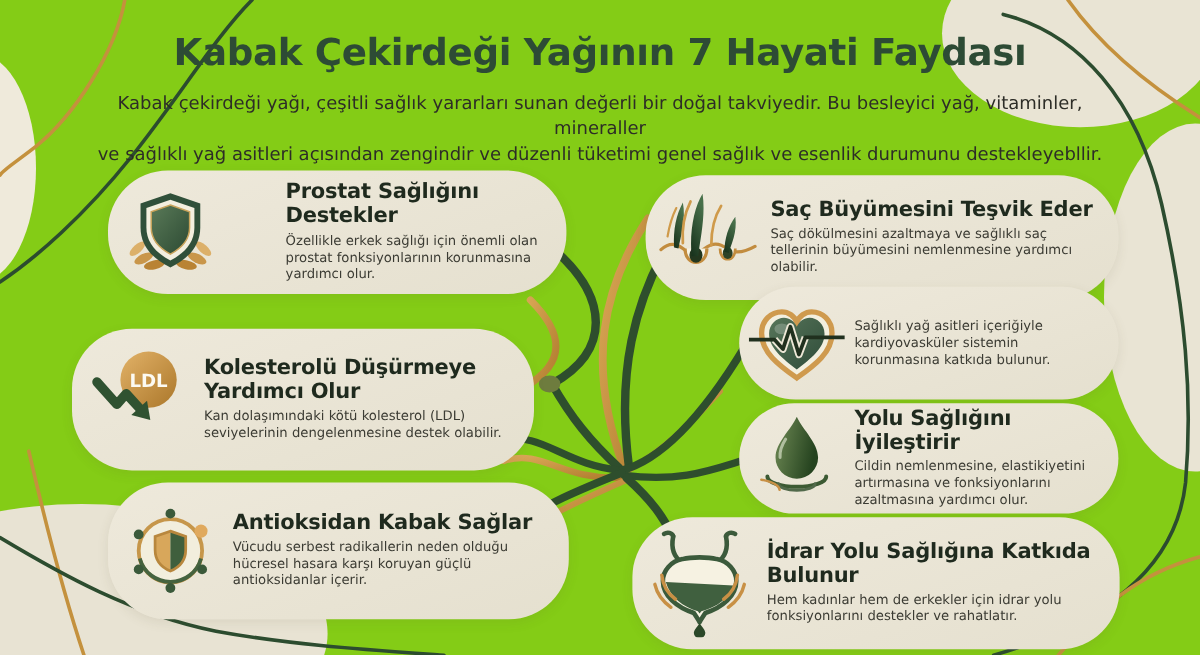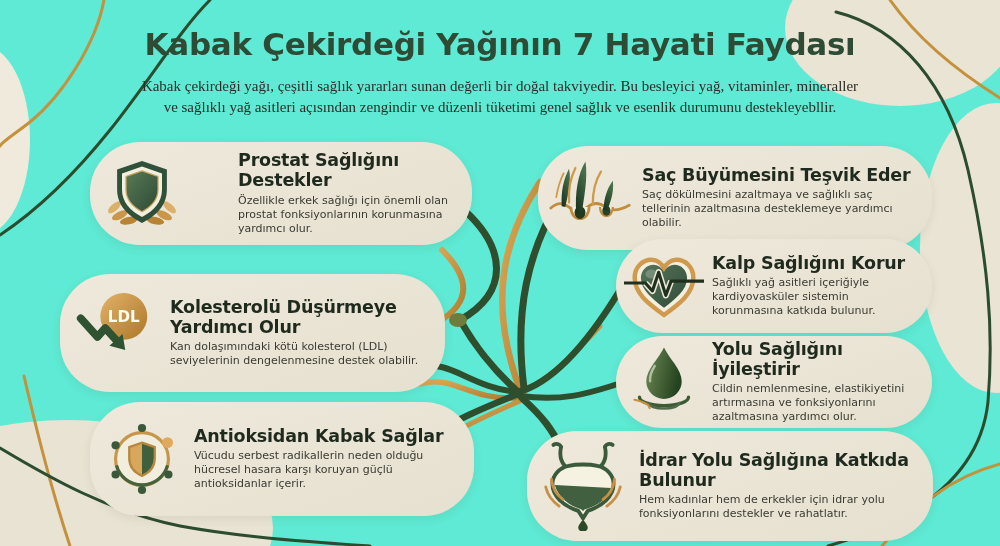--- a/index.html
+++ b/index.html
@@ -1,22 +1,22 @@
 <!DOCTYPE html>
 <html><head>
 <meta charset="utf-8">
 <style>
   html,body{margin:0;padding:0;}
   body{background:#f8f6ef;font-family:"DejaVu Sans","Liberation Sans",sans-serif;}
-  .canvas{position:relative;width:1000px;height:546px;overflow:hidden;background:#5eead4;}
+  .canvas{position:relative;width:1000px;height:546px;overflow:hidden;background:#84cc16;}
   .bg-svg{position:absolute;left:0;top:0;z-index:1;}
   .page-title{position:absolute;top:26px;left:0;width:100%;margin:0;text-align:center;
     font-size:31px;font-weight:800;color:#2d4b35;letter-spacing:-.3px;z-index:3;}
   .page-subtitle{position:absolute;top:76px;left:50%;transform:translateX(-50%);width:860px;
-    margin:0;text-align:center;font-size:15px;line-height:1.4;color:#2d2d27;z-index:3;font-family:Liberation Serif, serif;}
+    margin:0;text-align:center;font-size:15px;line-height:1.4;color:#2d2d27;z-index:3;}
   .card{position:absolute;display:flex;align-items:center;z-index:2;
     background:linear-gradient(160deg,#eee9db,#e5e0cf);
     border-radius:50px;box-shadow:0 3px 10px rgba(90,80,50,.10);}
   .iconwrap{flex:0 0 auto;display:flex;align-items:center;justify-content:center;}
   .textwrap{padding-right:20px;}
   .card h3{margin:0 0 3px;font-size:17.5px;line-height:1.12;color:#1f2a1e;letter-spacing:-.2px;}
   .card p{margin:0;font-size:11px;line-height:1.27;color:#3b3b33;}
 </style>
 </head>
 <body>
@@ -162,42 +162,41 @@
         <path d="M30 62 C28 40 32 18 40 5 C43 24 38 46 36 62 Z" fill="url(#hairg)"></path>
         <path d="M14 54 C13 38 16 24 22 13 C25 28 20 44 18 55 Z" fill="url(#hairg)"></path>
         <path d="M60 58 C60 46 64 34 70 26 C72 40 66 52 64 59 Z" fill="url(#hairg)"></path>
         <path d="M22 50 C21 36 24 22 29 12" fill="none" stroke="#cf9a4a" stroke-width="2.5" stroke-linecap="round"></path>
         <path d="M48 52 C48 36 52 24 57 16" fill="none" stroke="#cf9a4a" stroke-width="2.5" stroke-linecap="round"></path>
         <path d="M8 44 C10 32 12 26 16 18" fill="none" stroke="#cf9a4a" stroke-width="2" stroke-linecap="round"></path>
       </svg>
     </div>
     <div class="textwrap">
       <h3>Saç Büyümesini Teşvik Eder</h3>
-      <p>Saç dökülmesini azaltmaya ve sağlıklı saç tellerinin azaltmasına desteklemeye yardımcı olabilir.</p>
+      <p>Saç dökülmesini azaltmaya ve sağlıklı saç tellerinin büyümesini nemlenmesine yardımcı olabilir.</p>
     </div>
   </div>
 
   <div class="card" style="left:616px;top:239px;width:316px;height:94px;">
     <div class="iconwrap" style="width:96px;">
       <svg width="80" height="75" viewBox="0 0 90 84">
         <defs>
             <linearGradient id="heartg" x1="0" y1="0" x2="1" y2="1">
           <stop offset="0" stop-color="#57755a"></stop>
               <stop offset="1" stop-color="#2f4c39"></stop>
             </linearGradient>
           </defs>
         <path d="M45 74 C28 62 12 50 12 32 C12 20 21 12 31 12 C37 12 43 16 45 22 C47 16 53 12 59 12 C69 12 78 20 78 32 C78 50 62 62 45 74 Z" fill="#f3efdf" stroke="#cf9a4e" stroke-width="5"></path>
         <path d="M45 66 C32 56 19 46 19 32.5 C19 23.5 26 17.5 33 17.5 C38 17.5 43 21 45 26 C47 21 52 17.5 57 17.5 C64 17.5 71 23.5 71 32.5 C71 46 58 56 45 66 Z" fill="url(#heartg)"></path>
         <ellipse cx="31" cy="28" rx="7" ry="5" fill="#ffffff" opacity="0.22"></ellipse>
         <path d="M24 38 L32 47 L39 26 L47 52 L53 36" fill="none" stroke="#ece7d6" stroke-width="7" stroke-linejoin="round"></path>
         <path d="M0 38 H24 L32 47 L39 26 L47 52 L53 36 H90" fill="none" stroke="#20301e" stroke-width="3.5" stroke-linejoin="round"></path>
       </svg>
     </div>
     <div class="textwrap">
-      <h3>Kalp Sağlığını Korur</h3>
       <p>Sağlıklı yağ asitleri içeriğiyle kardiyovasküler sistemin korunmasına katkıda bulunur.</p>
     </div>
   </div>
 
   <div class="card" style="left:616px;top:336px;width:316px;height:92px;">
     <div class="iconwrap" style="width:96px;">
       <svg width="76" height="80" viewBox="0 0 90 90">
         <defs>
             <linearGradient id="dropg" x1="0" y1="0" x2="1" y2="0.3">
           <stop offset="0" stop-color="#6f8a55"></stop>

